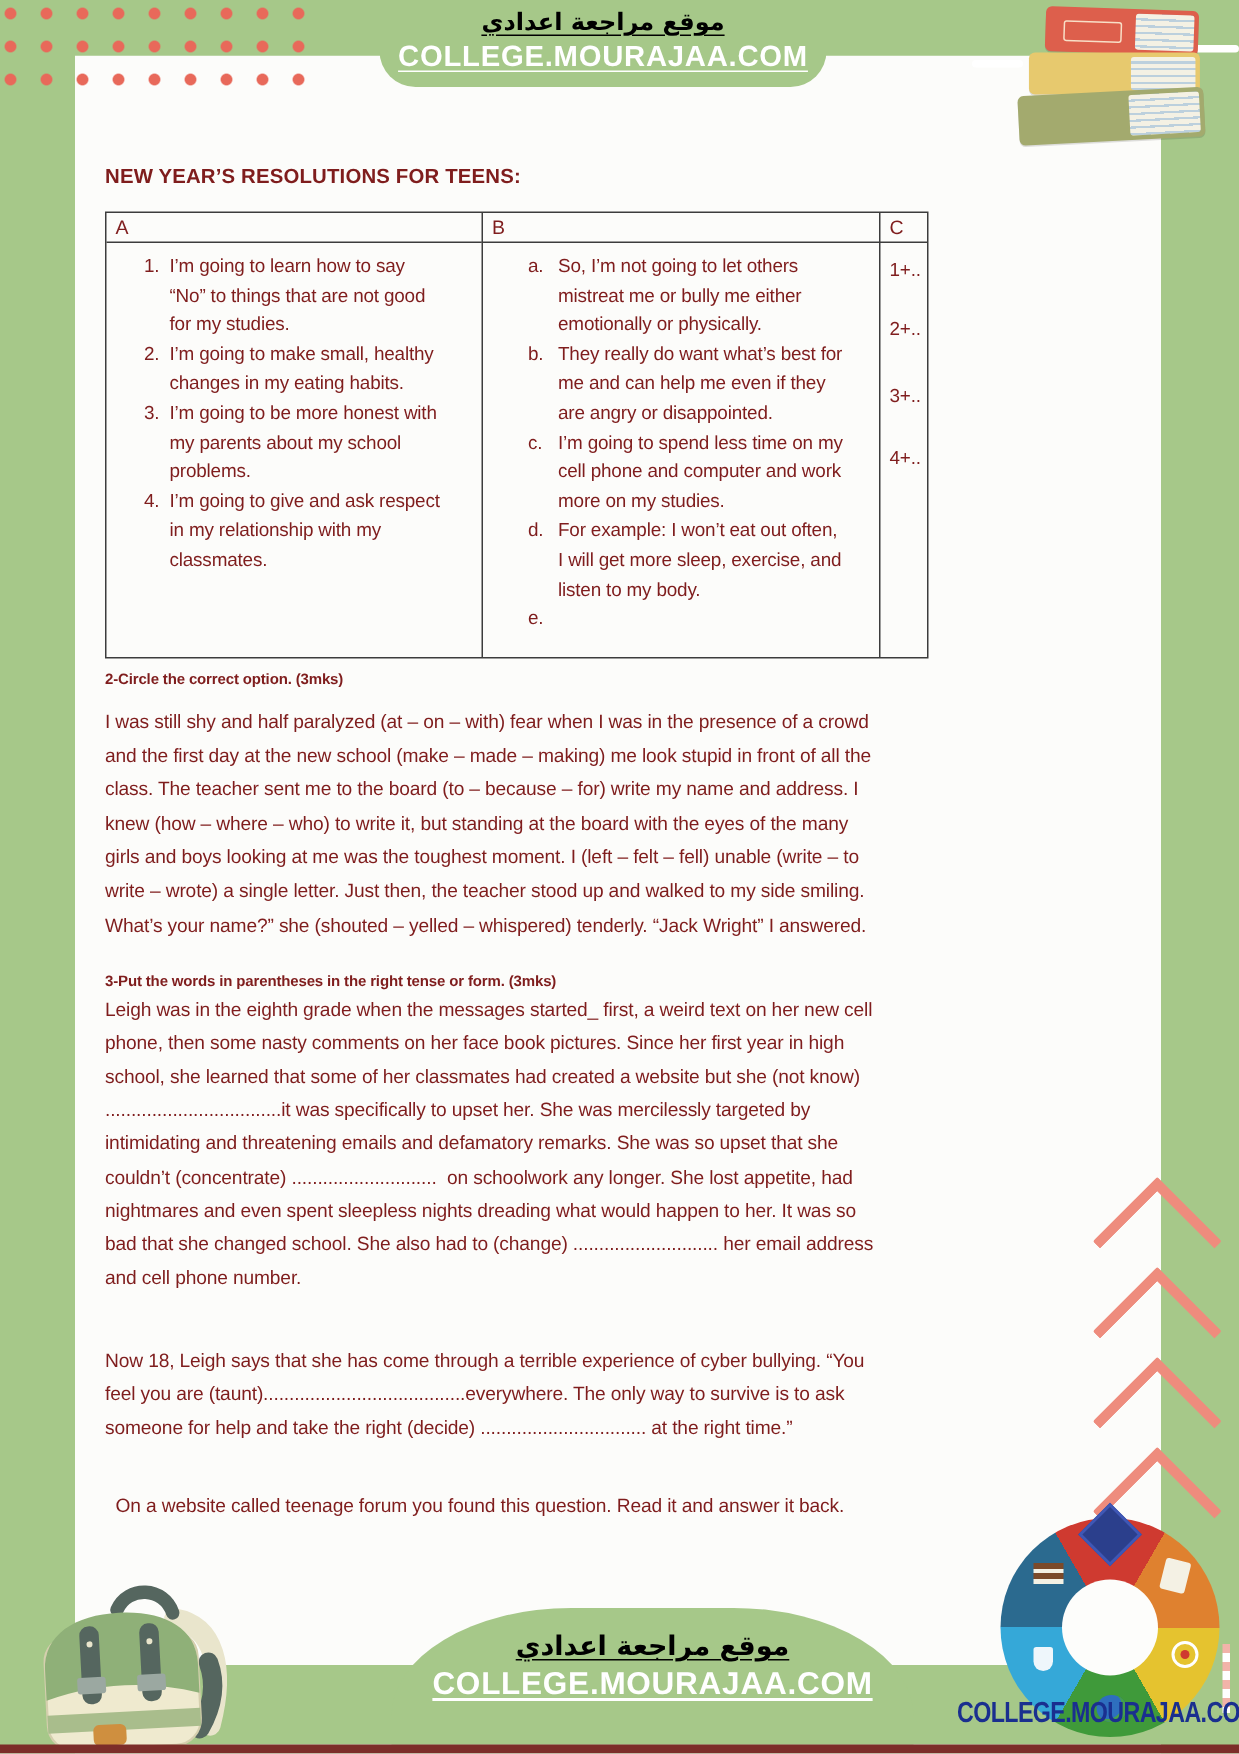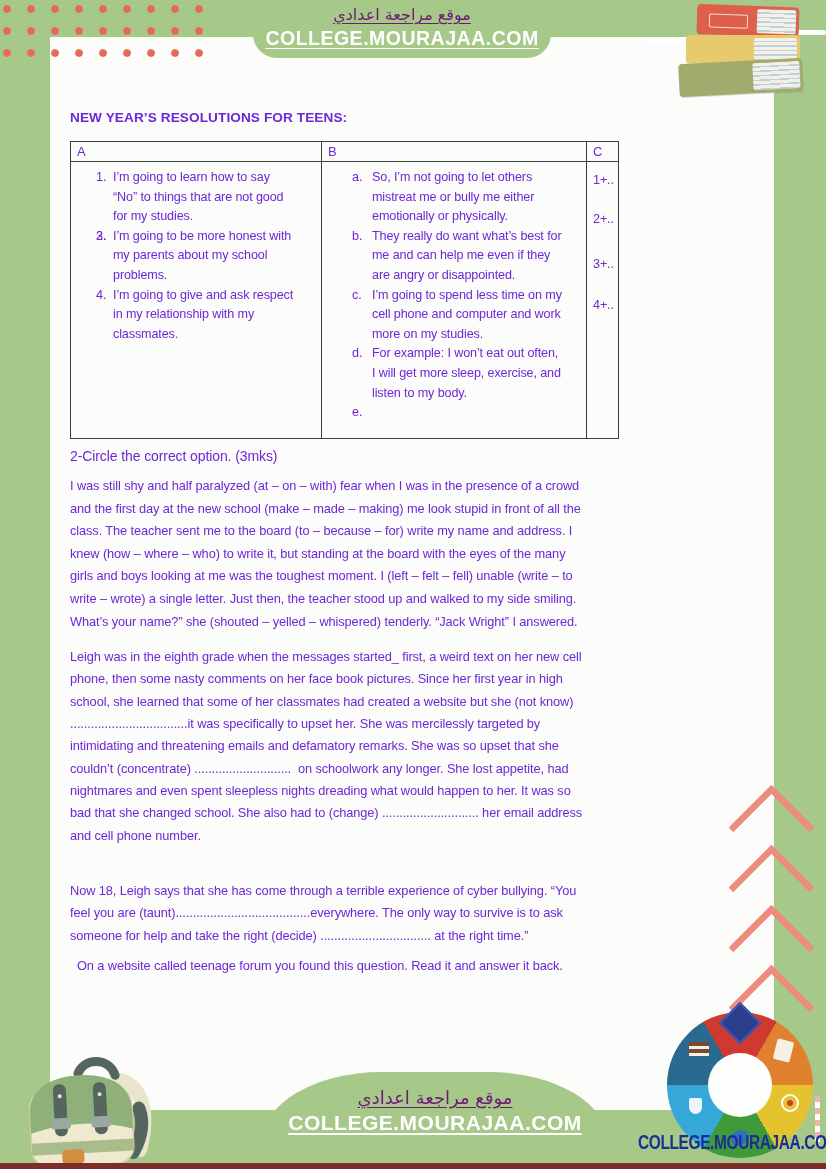--- a/index.html
+++ b/index.html
@@ -20,21 +20,21 @@
     background-image:radial-gradient(circle at 5px 5px,#e8695a 3.4px,rgba(0,0,0,0) 4.4px);
     background-size:24px 22px;
   }
   .header-banner{
     position:absolute;left:253px;top:0;width:298px;height:58px;z-index:4;
     background:#a6c889;border-radius:0 0 24px 24px;
     display:flex;flex-direction:column;align-items:center;justify-content:flex-start;
     padding-top:5px;box-sizing:border-box;
   }
   .banner-ar{
-    color:#701a75;font-weight:normal;font-size:16px;line-height:20px;
+    color:#000000;font-weight:bold;font-size:16px;line-height:20px;
     font-family:"DejaVu Sans", sans-serif;
     text-decoration:underline;text-underline-offset:3px;
   }
   .banner-domain{
     color:#ffffff;font-weight:bold;font-size:19.5px;line-height:26px;letter-spacing:.5px;
     text-decoration:underline;text-underline-offset:3px;
   }
   
   .books{position:absolute;left:676px;top:2px;width:130px;height:96px;z-index:4;transform:rotate(-2deg);}
   .book{position:absolute;border-radius:4px;box-shadow:0 1px 0 rgba(0,0,0,.12);}
@@ -84,50 +84,50 @@
   .ring .flask{position:absolute;left:22px;top:86px;width:13px;height:16px;background:#eef6fb;border-radius:2px 2px 7px 7px;}
   .ring .minibooks{position:absolute;left:22px;top:30px;width:20px;height:14px;background:repeating-linear-gradient(180deg,#7b4a2a 0 4px,#f4f1e4 4px 7px);}
   .logo-caption{
     position:absolute;left:638px;top:1134px;width:180px;z-index:6;
     color:#1a2f8f;font-weight:800;font-size:15.5px;letter-spacing:-0.4px;text-align:center;
     transform:scaleY(1.25);
   }
   
   .backpack{position:absolute;left:18px;top:1052px;width:170px;height:118px;z-index:5;}
   
-  .doc{position:absolute;left:70px;top:110px;width:578px;z-index:2;color:#6d28d9;}
+  .doc{position:absolute;left:70px;top:110px;width:578px;z-index:2;color:#7f1d1d;}
   .doc-title{font-weight:bold;font-size:13.6px;letter-spacing:.1px;margin:0 0 16px 0;}
   .res-table{
     width:549px;border:1.6px solid #3c3c3c;box-sizing:border-box;
     display:grid;grid-template-columns:250px 265px 1fr;
   }
   .th{
     border-bottom:1.4px solid #3c3c3c;height:20px;line-height:20px;
     padding-left:6px;font-size:13px;box-sizing:border-box;
   }
   .tb{min-height:276px;padding-top:6px;box-sizing:border-box;font-size:12.6px;letter-spacing:-0.12px;}
   .col-b{border-left:1.2px solid #3c3c3c;}
   .col-c{border-left:1.2px solid #3c3c3c;}
   .titem{position:relative;padding-left:42px;line-height:19.6px;white-space:pre;}
   .col-b .titem{padding-left:50px;}
   .titem .marker{position:absolute;left:25px;top:0;}
   .col-b .titem .marker{left:30px;}
   .c-item{padding-left:6px;font-size:12.6px;line-height:17px;}
   .c-item:nth-child(1){margin-top:4px;margin-bottom:22px;}
   .c-item:nth-child(2){margin-bottom:28px;}
   .c-item:nth-child(3){margin-bottom:24px;}
-  .ex-title{font-weight:normal;font-size:14px;margin:0;letter-spacing:-0.1px;}
+  .ex-title{font-weight:bold;font-size:10px;margin:0;letter-spacing:-0.1px;}
   .ex2-title{margin-top:9px;}
   .para{font-size:12.8px;line-height:22.6px;letter-spacing:-0.1px;white-space:pre;margin:0;}
   .ex2-para{margin-top:11px;}
   .ex3-title{margin-top:21px;}
-  .ex3-para1{margin-top:13px;line-height:22.3px;}
+  .ex3-para1{margin-top:2px;line-height:22.3px;}
   .ex3-para2{margin-top:33px;}
   .writing-h{font-weight:bold;font-size:15px;margin:19px 0 0 0;}
-  .writing-line{margin-top:7px;padding-left:7px;}
+  .writing-line{margin-top:29px;padding-left:7px;}
 </style>
 </head>
 <body>
 
 <div class="sheet"></div>
 
 <div class="top-band"></div>
 <div class="dots"></div>
 
 <div class="header-banner">
@@ -160,21 +160,22 @@
 
   <div class="res-table">
     <div class="th">A</div>
     <div class="th col-b">B</div>
     <div class="th col-c">C</div>
 
     <div class="tb">
       <div class="titem"><span class="marker">1.</span><span>I’m going to learn how to say
 “No” to things that are not good
 for my studies.</span></div>
-      <div class="titem"><span class="marker">2.</span></div>
+      <div class="titem"><span class="marker">2.</span><span>I’m going to make small, healthy
+changes in my eating habits.</span></div>
       <div class="titem"><span class="marker">3.</span><span>I’m going to be more honest with
 my parents about my school
 problems.</span></div>
       <div class="titem"><span class="marker">4.</span><span>I’m going to give and ask respect
 in my relationship with my
 classmates.</span></div>
     </div>
 
     <div class="tb col-b">
       <div class="titem"><span class="marker">a.</span><span>So, I’m not going to let others
@@ -202,20 +203,21 @@
 
   <p class="ex-title ex2-title">2-Circle the correct option. (3mks)</p>
   <p class="para ex2-para">I was still shy and half paralyzed (at – on – with) fear when I was in the presence of a crowd
 and the first day at the new school (make – made – making) me look stupid in front of all the
 class. The teacher sent me to the board (to – because – for) write my name and address. I
 knew (how – where – who) to write it, but standing at the board with the eyes of the many
 girls and boys looking at me was the toughest moment. I (left – felt – fell) unable (write – to
 write – wrote) a single letter. Just then, the teacher stood up and walked to my side smiling.
 What’s your name?” she (shouted – yelled – whispered) tenderly. “Jack Wright” I answered.</p>
 
+  <p class="ex-title ex3-title">3-Put the words in parentheses in the right tense or form. (3mks)</p>
   <p class="para ex3-para1">Leigh was in the eighth grade when the messages started_ first, a weird text on her new cell
 phone, then some nasty comments on her face book pictures. Since her first year in high
 school, she learned that some of her classmates had created a website but she (not know)
 ..................................it was specifically to upset her. She was mercilessly targeted by
 intimidating and threatening emails and defamatory remarks. She was so upset that she
 couldn’t (concentrate) ............................  on schoolwork any longer. She lost appetite, had
 nightmares and even spent sleepless nights dreading what would happen to her. It was so
 bad that she changed school. She also had to (change) ............................ her email address
 and cell phone number.</p>
   <p class="para ex3-para2">Now 18, Leigh says that she has come through a terrible experience of cyber bullying. “You

